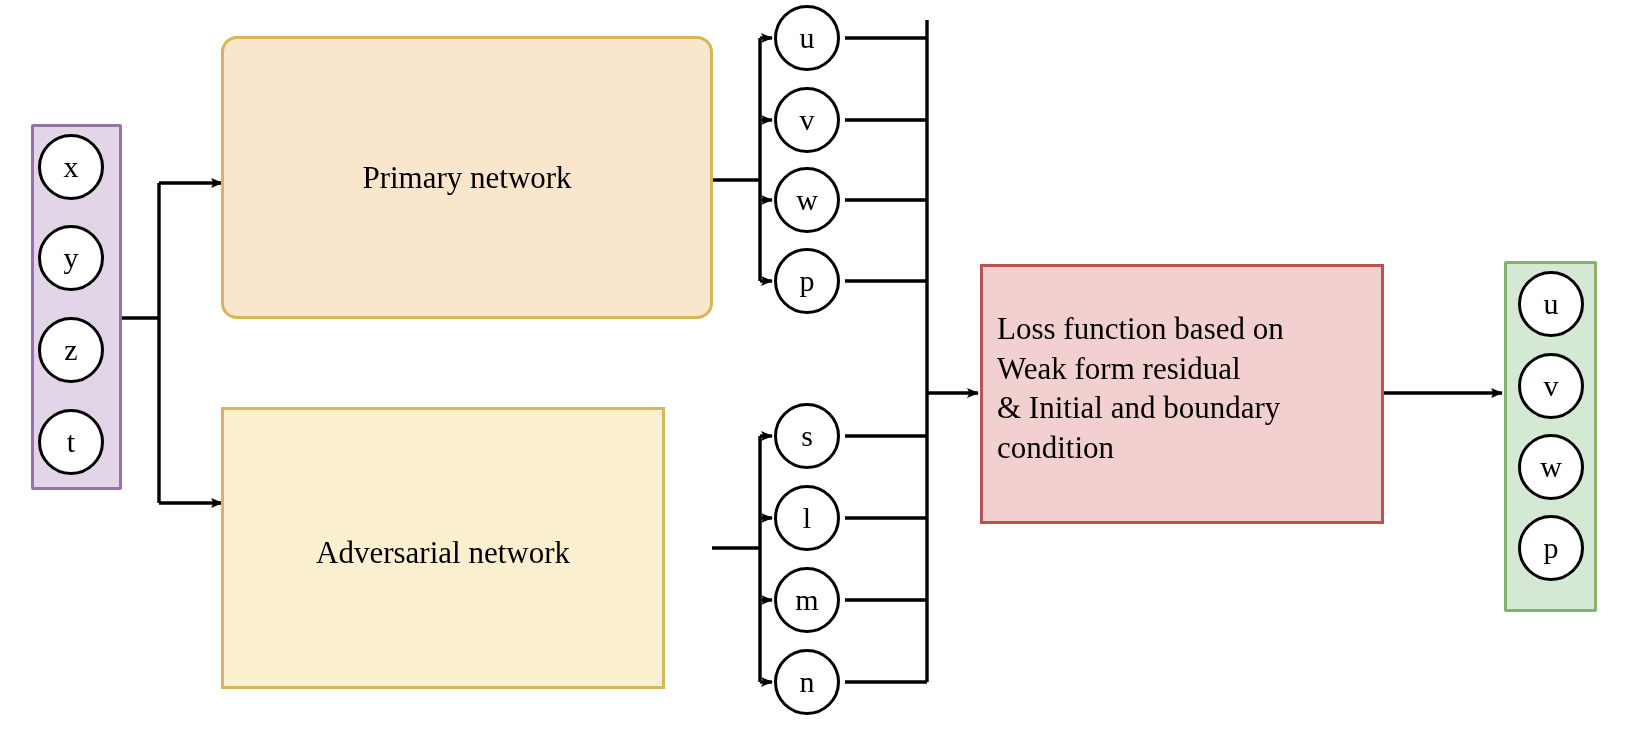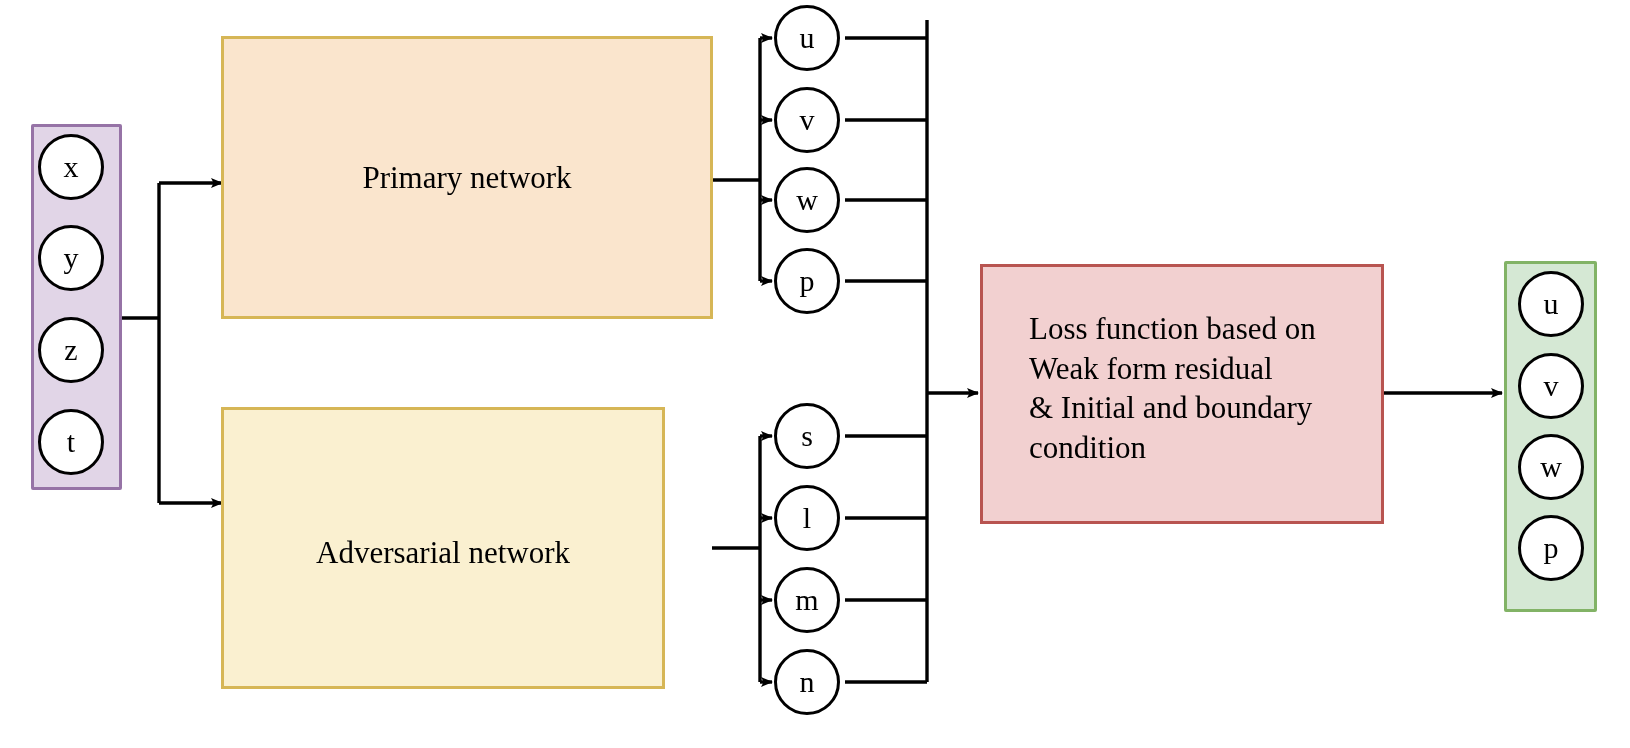--- a/index.html
+++ b/index.html
@@ -45,21 +45,20 @@
     font-size: 31px;
     color: #000000;
     line-height: 1.28;
     white-space: pre-line;
   }
   .proc-label.left {
     text-align: left;
     width: 100%;
     padding-left: 14px;
     box-sizing: border-box;
-    margin-left: 32px;
   }
   .node {
     position: absolute;
     box-sizing: border-box;
     background: #ffffff;
     border: 3px solid #000000;
     border-radius: 50%;
     display: flex;
     align-items: center;
     justify-content: center;
@@ -131,21 +130,21 @@
     <span class="node-label">y</span>
   </div>
   <div class="node" style="left:38px; top:317px; width:66px; height:66px;">
     <span class="node-label">z</span>
   </div>
   <div class="node" style="left:38px; top:409px; width:66px; height:66px;">
     <span class="node-label">t</span>
   </div>
 
   <div class="proc-box" style="left:221px; top:36px; width:492px; height:283px;
-              background:#fae5cd; border-color:#d6b656;">
+              background:#fae5cd; border-color:#d6b656;border-radius:16px;">
     <span class="proc-label">Primary network</span>
   </div>
 
   <div class="proc-box" style="left:221px; top:407px; width:444px; height:282px;
               background:#faf0d0; border-color:#d6b656; align-items:flex-start;">
     <span class="proc-label" style="margin-top:123px;">Adversarial network</span>
   </div>
 
   <div class="node" style="left:774px; top:5px; width:66px; height:66px;">
     <span class="node-label">u</span>

